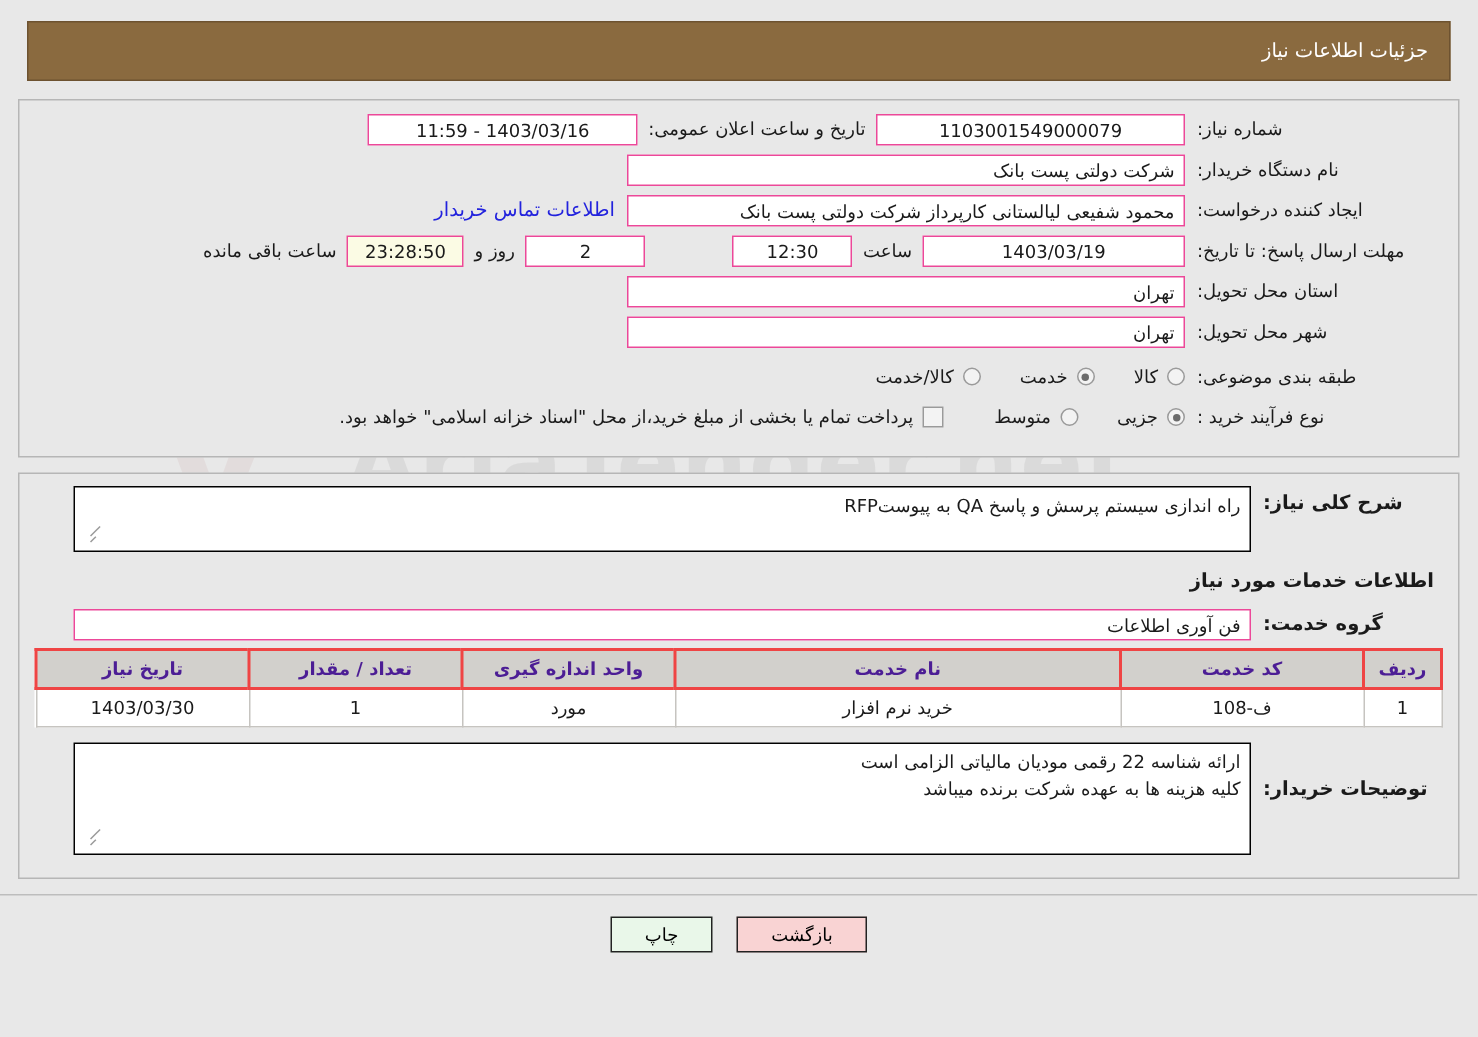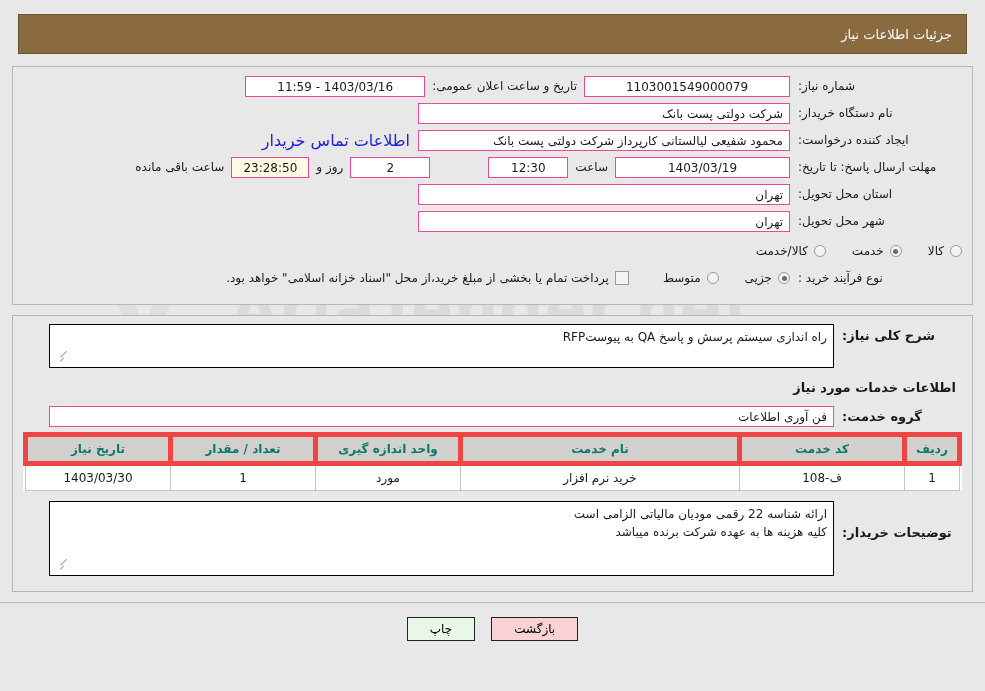--- a/index.html
+++ b/index.html
@@ -101,21 +101,21 @@
   .w-days   { width: 80px; }
   .w-clock  { width: 78px; }
 
   .inline-lbl {
     font-size: 12px;
     padding: 0 7px;
     white-space: nowrap;
   }
   .link {
     color: #2222dd;
-    font-size: 16px;
+    font-size: 13px;
     padding: 0 8px;
     cursor: pointer;
     white-space: nowrap;
   }
 
   
   .radio {
     width: 12px; height: 12px;
     border-radius: 50%;
     border: 1px solid #9a9a9a;
@@ -182,26 +182,26 @@
 
   
   table.grid {
     border-collapse: collapse;
     width: 100%;
     margin-top: 4px;
     background: #fff;
   }
   table.grid th {
     background: #d2d0cc;
-    border: 5px solid #ef4444;
+    border: 2px solid #ef4444;
     font-size: 12px;
     font-weight: bold;
     padding: 5px 4px;
     text-align: center;
-    color: #0f766e;
+    color: #4c1d95;
   }
   table.grid td {
     border: 1px solid #c6c4c0;
     font-size: 12px;
     padding: 5px 4px;
     text-align: center;
     background: #fff;
   }
 
   
@@ -285,20 +285,21 @@
         <span class="flabel lbl-w">استان محل تحویل:</span>
         <div class="fbox w-wide lefttext">تهران</div>
       </div>
 
       <div class="frow">
         <span class="flabel lbl-w">شهر محل تحویل:</span>
         <div class="fbox w-wide lefttext">تهران</div>
       </div>
 
       <div class="frow" style="margin-top:8px">
+        <span class="flabel lbl-w">طبقه بندی موضوعی:</span>
         <div class="radio-group">
           <div class="radio-item">
             <span class="radio"></span>
             <span class="rlabel">کالا</span>
           </div>
           <div class="radio-item">
             <span class="radio on"></span>
             <span class="rlabel">خدمت</span>
           </div>
           <div class="radio-item">

